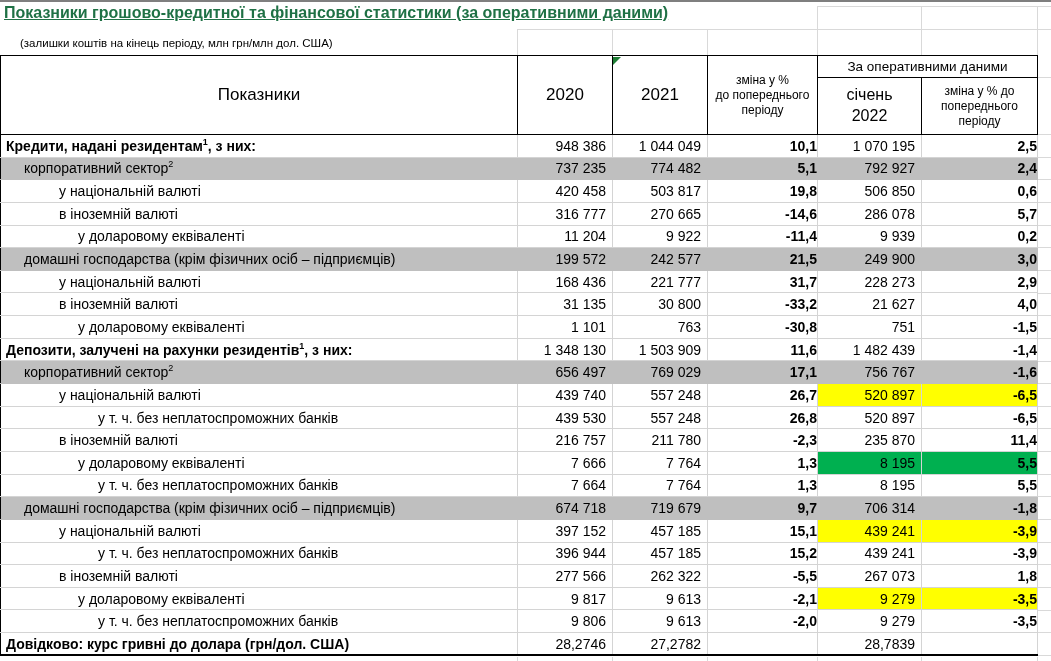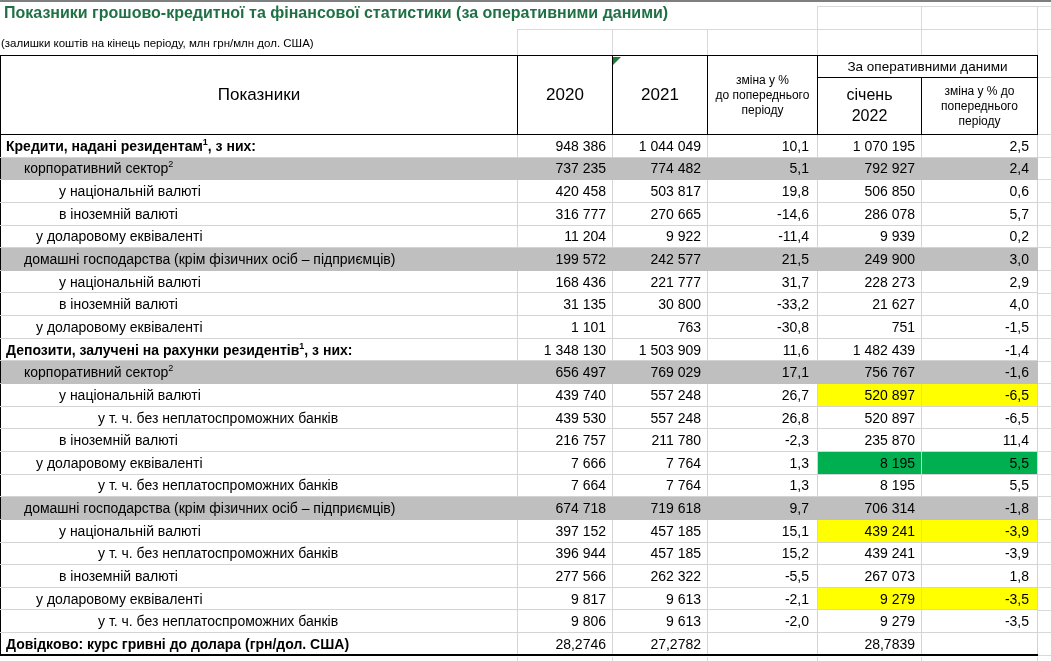--- a/index.html
+++ b/index.html
@@ -2,66 +2,66 @@
 <html style="--band-gray: #BFBFBF; --hl-yellow: #FFFF00; --hl-green: #00B050;"><head>
 <meta charset="utf-8">
 <style>
   html,body{margin:0;padding:0;background:#fff;}
   body{width:1051px;height:661px;position:relative;overflow:hidden;
        font-family:"Liberation Sans","DejaVu Sans",sans-serif;color:#000;}
 
   .top-edge{position:absolute;left:0;top:0;width:1051px;height:2px;background:#7f7f7f;}
 
   .title{position:absolute;left:4px;top:4px;font-size:16px;font-weight:bold;white-space:nowrap;}
-  .subtitle{position:absolute;left:1px;top:37px;font-size:11.5px;white-space:nowrap;}
+  .subtitle{position:absolute;left:20px;top:37px;font-size:11.5px;white-space:nowrap;}
 
   .gridline{position:absolute;background:#d9d9d9;}
 
   table{position:absolute;left:0;top:55px;width:1037px;border-collapse:collapse;table-layout:fixed;}
   table{border:1px solid #000;border-bottom:2px solid #000;}
 
   th{border:1px solid #000;background:#fff;font-weight:normal;text-align:center;
      vertical-align:middle;white-space:pre-line;padding:0;}
   .th-group{height:21px;font-size:13.5px;}
   .th-main{font-size:17px;}
   .th-chg{font-size:12px;line-height:1.25;}
   .th-jan{font-size:16px;line-height:1.3;}
   thead tr:last-child th{height:56px;}
 
   tbody tr{height:22.65px;}
   td{border-right:1px solid #d4d4d4;border-bottom:1px solid #d4d4d4;
      font-size:14px;padding:0;vertical-align:middle;overflow:hidden;white-space:nowrap;}
   td.label{text-align:left;}
   td.num{text-align:right;padding-right:6px;}
-  td.chg{padding-right:8px;}
+  td.chg{padding-right:0;font-weight:bold;}
 
   tr.section td{border-top:1.5px solid #000;}
   tr.section td.label{font-weight:bold;}
   tr.gray td{background:var(--band-gray,#BFBFBF);border-right-color:var(--band-gray,#BFBFBF);
              border-bottom-color:var(--band-gray,#BFBFBF);}
   td.hl-yellow{background:var(--hl-yellow,#FFFF00);}
   td.hl-green{background:var(--hl-green,#00B050);}
 
   .indent-0{padding-left:5px;}
   .indent-1{padding-left:23px;}
   .indent-2{padding-left:58px;}
-  .indent-3{padding-left:35px;}
+  .indent-3{padding-left:77px;}
   .indent-4{padding-left:97px;margin-top:8px;}
 
   sup{font-size:9px;line-height:0;}
 
   .flag-triangle{position:absolute;left:613px;top:57px;width:0;height:0;
      border-top:8px solid #1E7E34;border-right:8px solid transparent;}
 </style>
 </head>
 <body>
 
 <div class="top-edge"></div>
 
-<div class="title" style="color: rgb(31, 113, 69);">Показники грошово-кредитної та фінансової статистики (за оперативними даними)</div>
+<div class="title" style="color: rgb(31, 113, 69); text-decoration: underline;">Показники грошово-кредитної та фінансової статистики (за оперативними даними)</div>
 <div class="subtitle">(залишки коштів на кінець періоду, млн грн/млн дол. США)</div>
 
 <table>
   <colgroup>
     <col style="width:517px">
       <col style="width:95px">
       <col style="width:95px">
     <col style="width:110px">
       <col style="width:104px">
       <col style="width:116px">
@@ -209,21 +209,21 @@
         <td class="label indent-4">у т. ч. без неплатоспроможних банків</td>
         <td class="num">7 664</td>
         <td class="num">7 764</td>
         <td class="num chg">1,3</td>
         <td class="num">8 195</td>
         <td class="num chg">5,5</td>
       </tr>
       <tr class="gray">
         <td class="label indent-1">домашні господарства (крім фізичних осіб – підприємців)</td>
         <td class="num">674 718</td>
-        <td class="num">719 618</td>
+        <td class="num">719 679</td>
         <td class="num chg">9,7</td>
         <td class="num">706 314</td>
         <td class="num chg">-1,8</td>
       </tr>
       <tr class="normal">
         <td class="label indent-2">у національній валюті</td>
         <td class="num">397 152</td>
         <td class="num">457 185</td>
         <td class="num chg">15,1</td>
         <td class="num hl-yellow">439 241</td>

